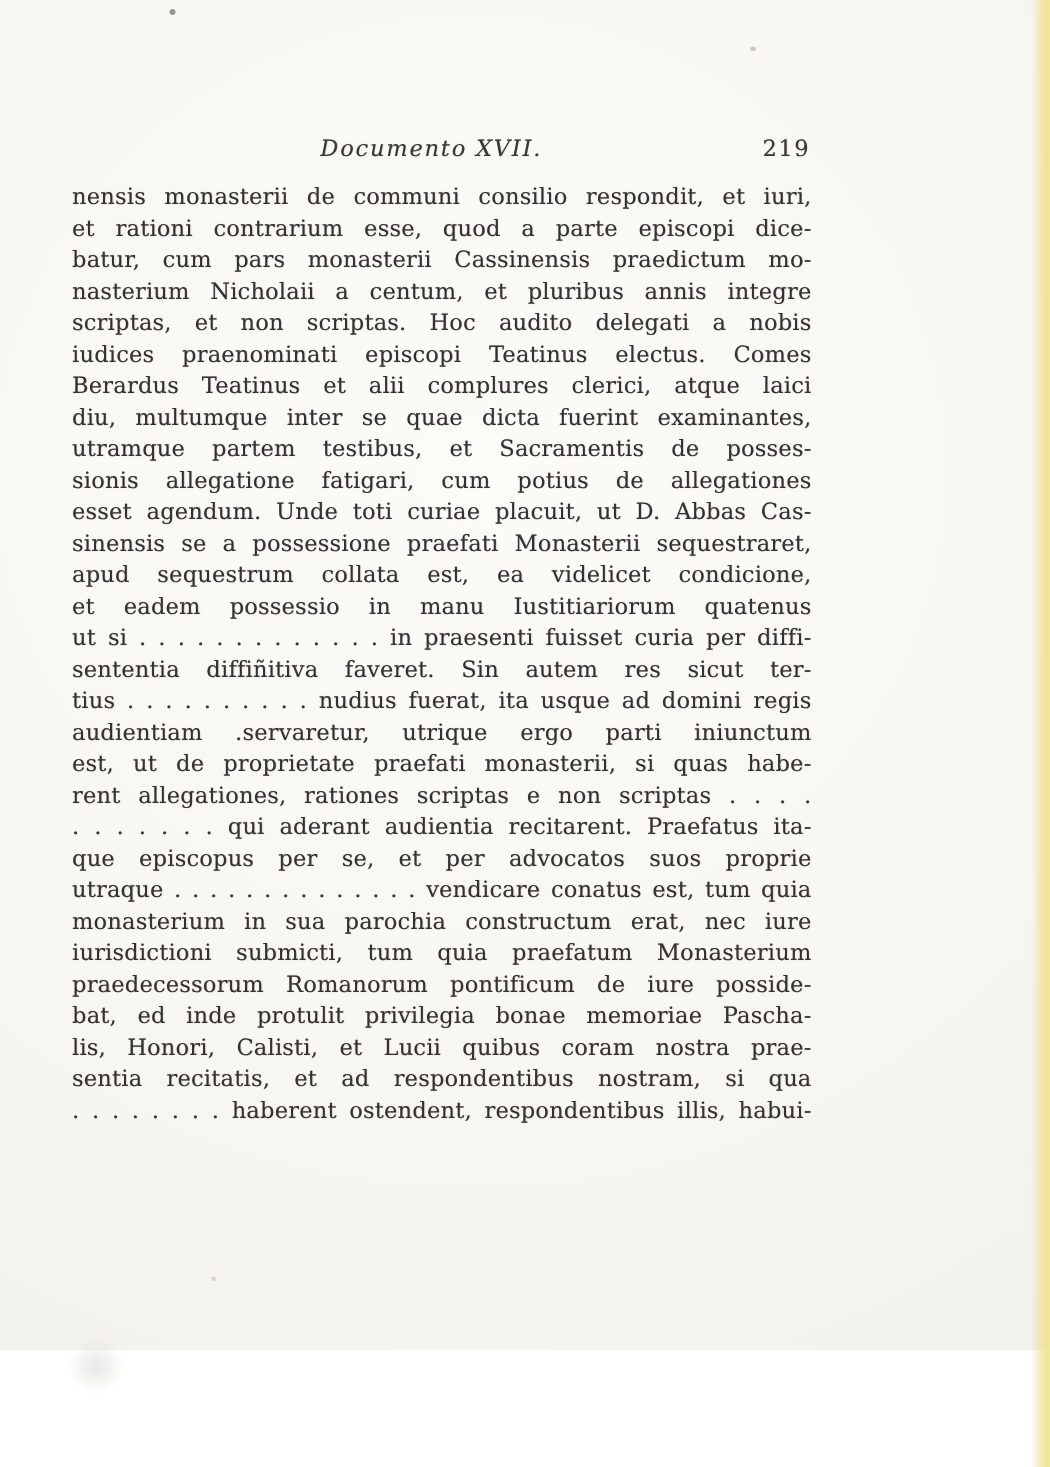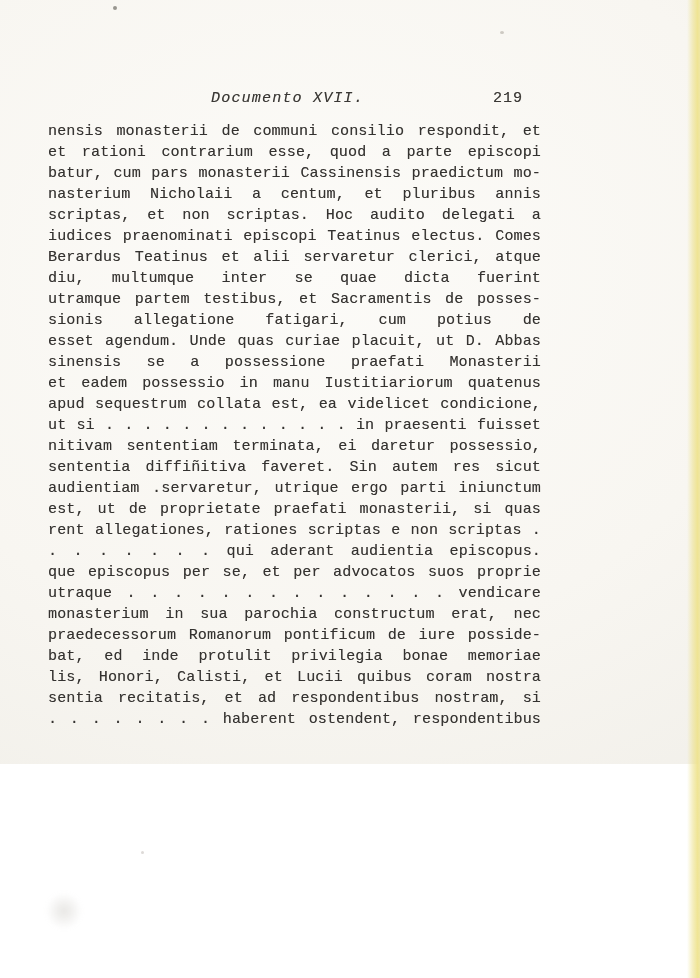--- a/index.html
+++ b/index.html
@@ -3,24 +3,23 @@
 <meta charset="utf-8">
 <style>
   html, body { margin: 0; padding: 0; }
   body {
     width: 700px; height: 978px;
     font-family: "DejaVu Serif", "Liberation Serif", serif;
     overflow: hidden;
   }
   .page {
     position: relative;
-    width: 700px; height: 764px;
+    width: 700px; height: 900px;
     background:
       radial-gradient(120% 90% at 45% 35%, #fcfbf8 0%, #f8f6f1 55%, #f0eee8 100%);
-    font-family: Liberation Mono, monospace;
   }
   
   .edge-strip {
     position: absolute; top: 0; right: 0;
     width: 13px; height: 978px;
     background: linear-gradient(to right, rgba(235,224,140,0) 0%, rgba(236,224,138,0.55) 45%, rgba(238,226,138,0.9) 80%, #efe6a2 100%);
   }
   .header {
     position: absolute; left: 62px; top: 90px;
     width: 493px; height: 22px;
@@ -28,21 +27,21 @@
   }
   .running-title {
     position: absolute; left: 50%;
     transform: translateX(calc(-50% - 21px));
     font-style: italic;
     letter-spacing: 1.2px;
     white-space: nowrap;
     text-shadow: 0.2px 0.2px 0.6px rgba(70,66,60,0.5);
   }
   .page-number {
-    position: absolute; right: 32px; top: 0;
+    position: absolute; right: 15px; top: 0;
     letter-spacing: 1px;
     text-shadow: 0.2px 0.2px 0.6px rgba(70,66,60,0.5);
   }
   .body-text {
     position: absolute; left: 48px; top: 121px;
     width: 493px;
     font-size: 15px;
     color: #343230;
     letter-spacing: 0.15px;
     word-spacing: 1px;
@@ -78,38 +77,39 @@
     <span class="page-number">219</span>
   </div>
 
   <div class="body-text">
     <div class="text-line">nensis monasterii de communi consilio respondit, et iuri,</div>
     <div class="text-line">et rationi contrarium esse, quod a parte episcopi dice-</div>
     <div class="text-line">batur, cum pars monasterii Cassinensis praedictum mo-</div>
     <div class="text-line">nasterium Nicholaii a centum, et pluribus annis integre</div>
     <div class="text-line">scriptas, et non scriptas. Hoc audito delegati a nobis</div>
     <div class="text-line">iudices praenominati episcopi Teatinus electus. Comes</div>
-    <div class="text-line">Berardus Teatinus et alii servaretur clerici, atque laici</div>
+    <div class="text-line">Berardus Teatinus et alii complures clerici, atque laici</div>
     <div class="text-line">diu, multumque inter se quae dicta fuerint examinantes,</div>
     <div class="text-line">utramque partem testibus, et Sacramentis de posses-</div>
     <div class="text-line">sionis allegatione fatigari, cum potius de allegationes</div>
-    <div class="text-line">esset agendum. Unde quas curiae placuit, ut D. Abbas Cas-</div>
+    <div class="text-line">esset agendum. Unde toti curiae placuit, ut D. Abbas Cas-</div>
     <div class="text-line">sinensis se a possessione praefati Monasterii sequestraret,</div>
+    <div class="text-line">apud sequestrum collata est, ea videlicet condicione,</div>
     <div class="text-line">et eadem possessio in manu Iustitiariorum quatenus</div>
-    <div class="text-line">apud sequestrum collata est, ea videlicet condicione,</div>
     <div class="text-line">ut si . . . . . . . . . . . . . in praesenti fuisset curia per diffi-</div>
-    <div class="text-line">nitivam sententiam terminata, ei daretur possessio, cui</div>
     <div class="text-line">sententia diffiñitiva faveret. Sin autem res sicut ter-</div>
+    <div class="text-line">tius . . . . . . . . . . nudius fuerat, ita usque ad domini regis</div>
     <div class="text-line">audientiam .servaretur, utrique ergo parti iniunctum</div>
     <div class="text-line">est, ut de proprietate praefati monasterii, si quas habe-</div>
     <div class="text-line">rent allegationes, rationes scriptas e non scriptas . . . .</div>
-    <div class="text-line">. . . . . . . qui aderant audientia episcopus. Praefatus ita-</div>
+    <div class="text-line">. . . . . . . qui aderant audientia recitarent. Praefatus ita-</div>
     <div class="text-line">que episcopus per se, et per advocatos suos proprie</div>
     <div class="text-line">utraque . . . . . . . . . . . . . . vendicare conatus est, tum quia</div>
     <div class="text-line">monasterium in sua parochia constructum erat, nec iure</div>
+    <div class="text-line">iurisdictioni submicti, tum quia praefatum Monasterium</div>
     <div class="text-line">praedecessorum Romanorum pontificum de iure posside-</div>
     <div class="text-line">bat, ed inde protulit privilegia bonae memoriae Pascha-</div>
     <div class="text-line">lis, Honori, Calisti, et Lucii quibus coram nostra prae-</div>
     <div class="text-line">sentia recitatis, et ad respondentibus nostram, si qua</div>
     <div class="text-line">. . . . . . . . haberent ostendent, respondentibus illis, habui-</div>
   </div>
 
   <div class="speck speck-1"></div>
   <div class="speck speck-2"></div>
   <div class="speck speck-3"></div>

